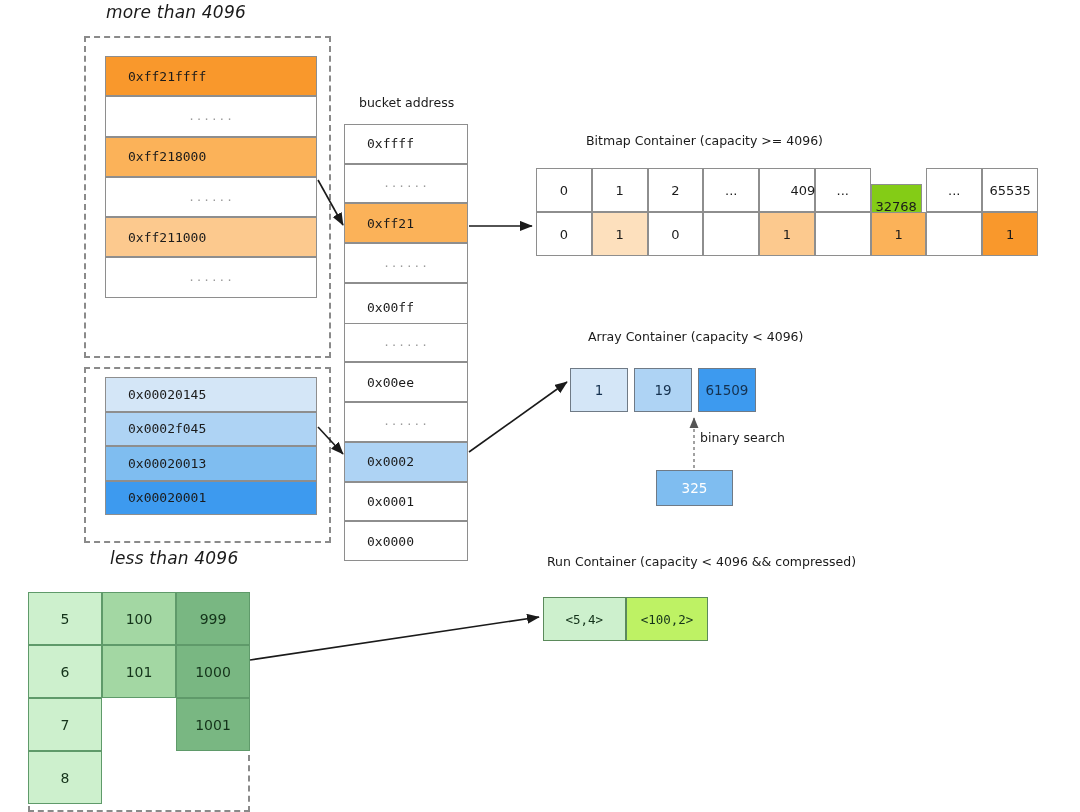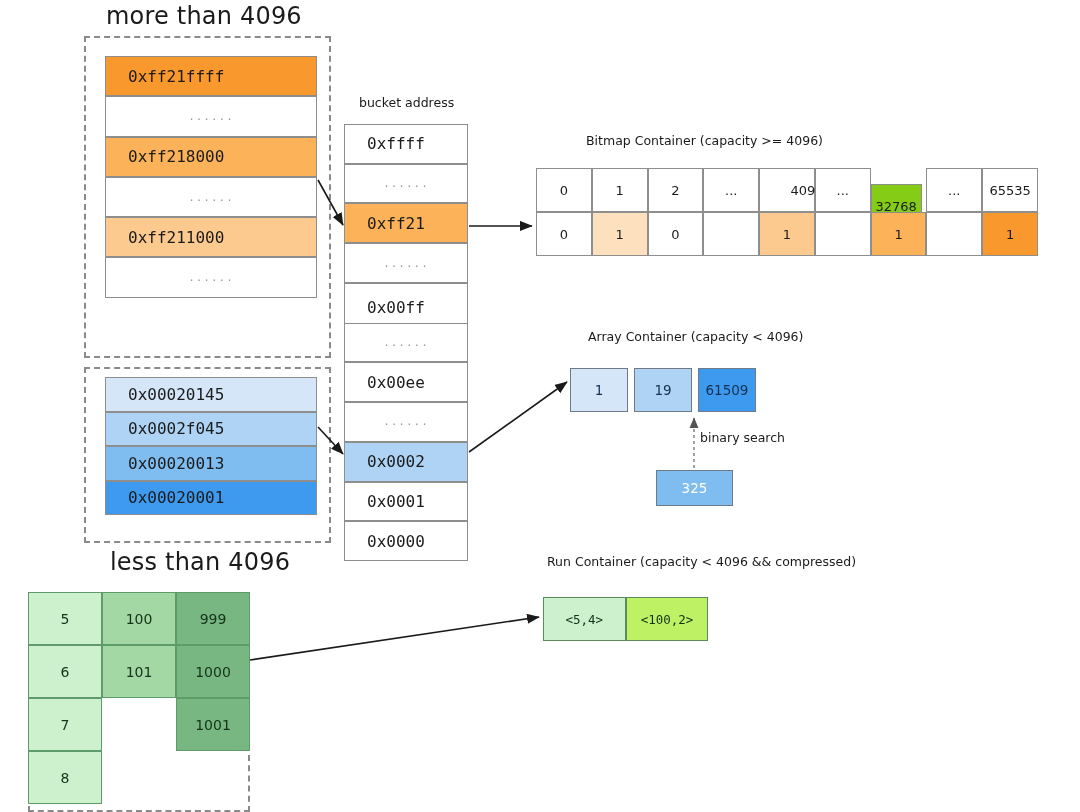--- a/index.html
+++ b/index.html
@@ -4,29 +4,29 @@
 <style>
   html,body{margin:0;padding:0;}
   body{
     width:1080px;height:812px;position:relative;overflow:hidden;
     background:#ffffff;
     font-family:"DejaVu Sans", sans-serif;
   }
   #stage{position:absolute;left:0;top:0;width:1080px;height:812px;}
 
   .lbl{position:absolute;font-family:"DejaVu Sans",sans-serif;color:#1a1a1a;white-space:nowrap;}
-  .lbl-big{font-size:24px;letter-spacing:.2px;}
+  .lbl-big{font-size:17px;letter-spacing:.2px;font-style:italic;}
   .lbl-sm{font-size:12.5px;}
 
   .dashbox{position:absolute;border:2px dashed #8a8a8a;box-sizing:border-box;background:transparent;}
 
   .cellcol{position:absolute;box-sizing:border-box;}
   .cell{position:absolute;box-sizing:border-box;border:1px solid #8e8e8e;
         display:flex;align-items:center;font-family:"DejaVu Sans Mono",monospace;
-        font-size:16px;color:#1b1b1b;}
+        font-size:13px;color:#1b1b1b;}
   .cell.padl{padding-left:22px;}
   .cell.ctr{justify-content:center;}
   .dots{justify-content:center;color:#9a9a9a;font-size:11px;letter-spacing:1px;}
 
   .bcell{position:absolute;box-sizing:border-box;border:1px solid #8e8e8e;
         display:flex;align-items:center;justify-content:center;
         font-family:"DejaVu Sans",sans-serif;font-size:13px;color:#1b1b1b;background:#fff;}
 
   .acell{position:absolute;box-sizing:border-box;border:1px solid #6f7a86;
         display:flex;align-items:center;justify-content:center;

